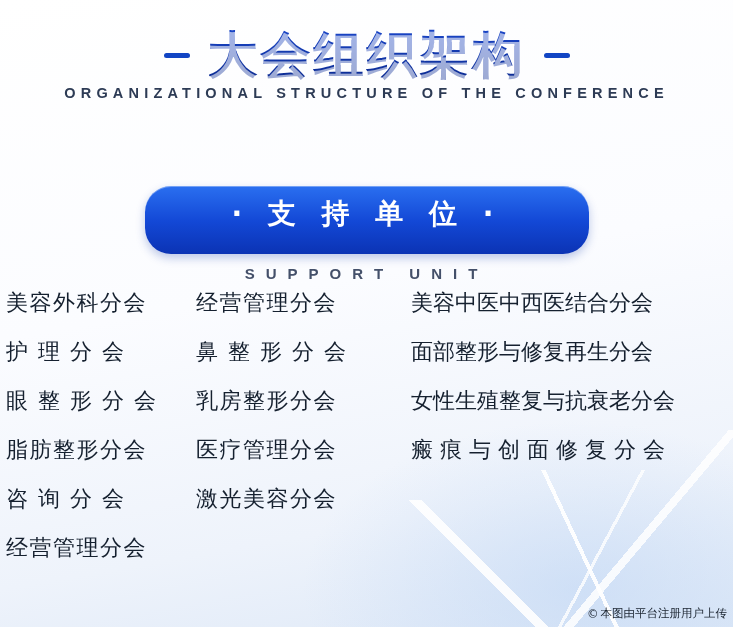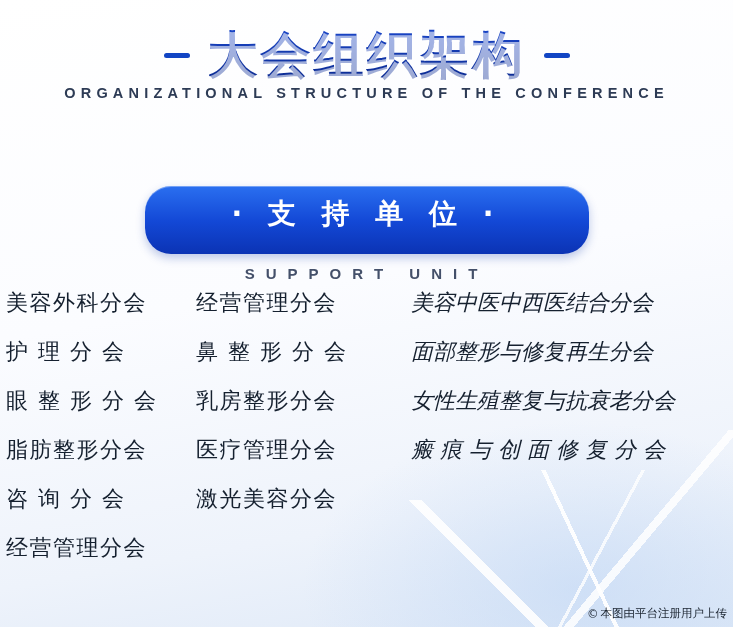--- a/index.html
+++ b/index.html
@@ -126,21 +126,21 @@
     position: absolute;
     left: 0; top: 278px;
     width: 733px;
     display: flex;
   }
   .col {
     box-sizing: border-box;
   }
   .col-1 { width: 196px; padding-left: 6px; }
   .col-2 { width: 215px; }
-  .col-3 { width: 322px; font-style: italic; }
+  .col-3 { width: 322px; }
 
   .unit {
     font-family: "DejaVu Sans", "Liberation Sans", sans-serif;
     font-size: 22px;
     color: #15202f;
     line-height: 49px;
     white-space: nowrap;
   }
   .spaced-2 { letter-spacing: 1.5px; }
 

